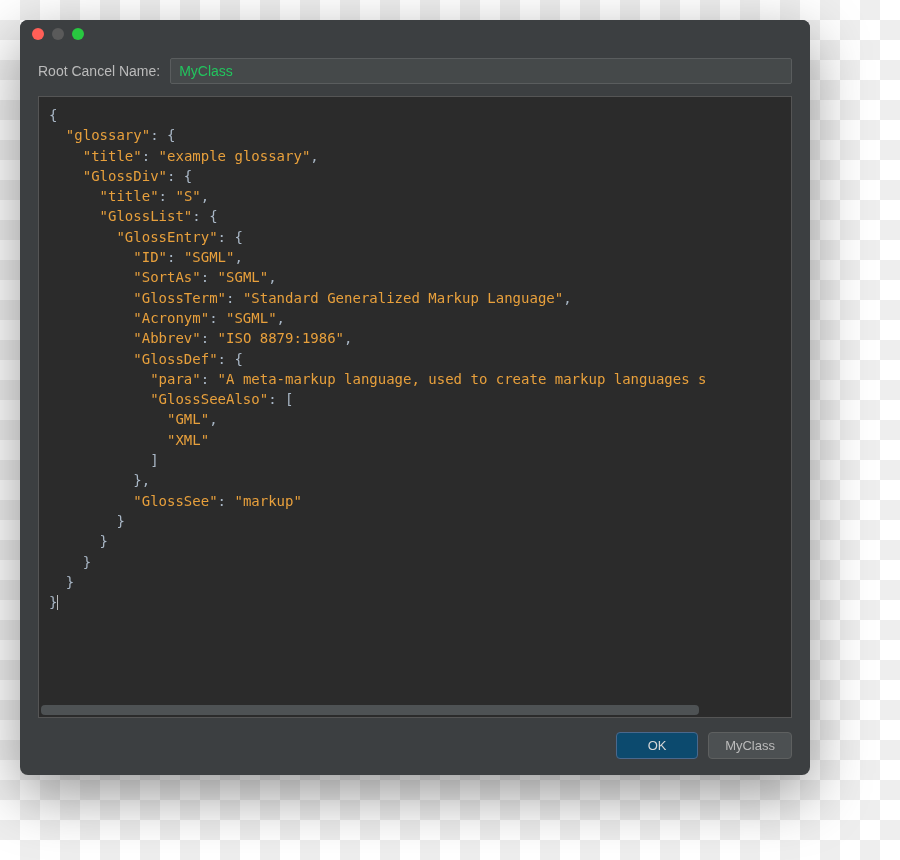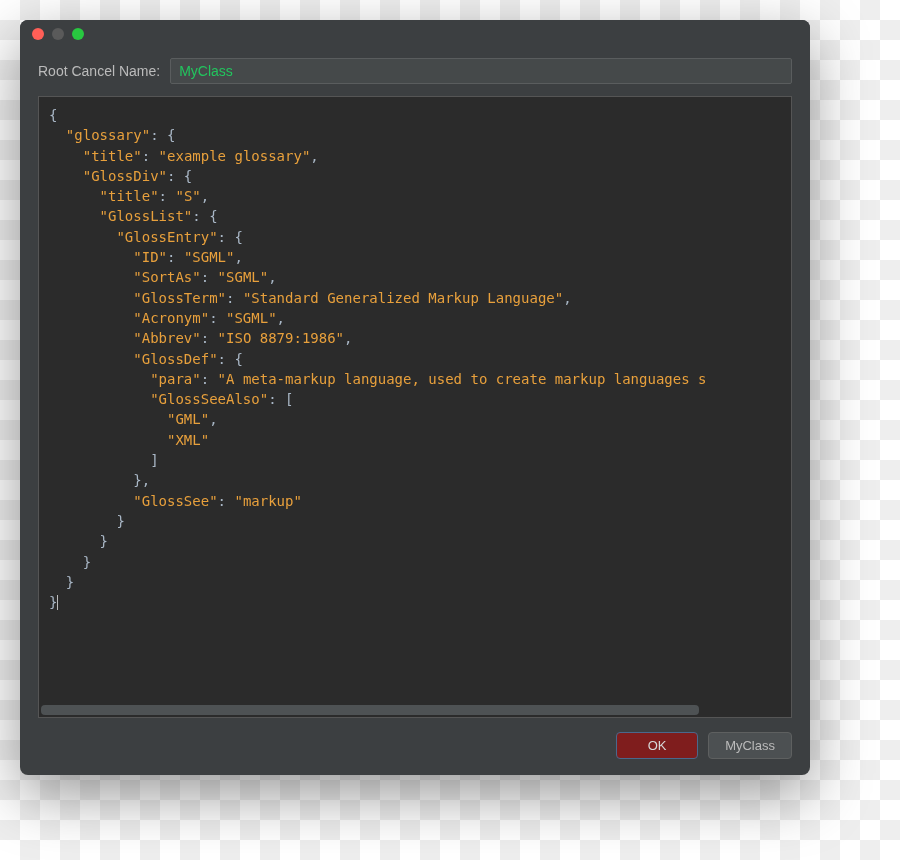--- a/index.html
+++ b/index.html
@@ -121,21 +121,21 @@
       padding: 5px 16px;
       font-size: 13px;
       border-radius: 4px;
       border: 1px solid #5e6060;
       background: #4c5052;
       color: #bbbbbb;
       cursor: pointer;
       text-align: center;
     }
     .btn-primary {
-      background: #7f1d1d;
+      background: #0c4a6e;
       border-color: #4a688c;
       color: #d8d8d8;
     }
   </style>
 </head>
 <body>
 
 <div class="window">
   <div class="titlebar">
     <div class="traffic-light tl-red"></div>

